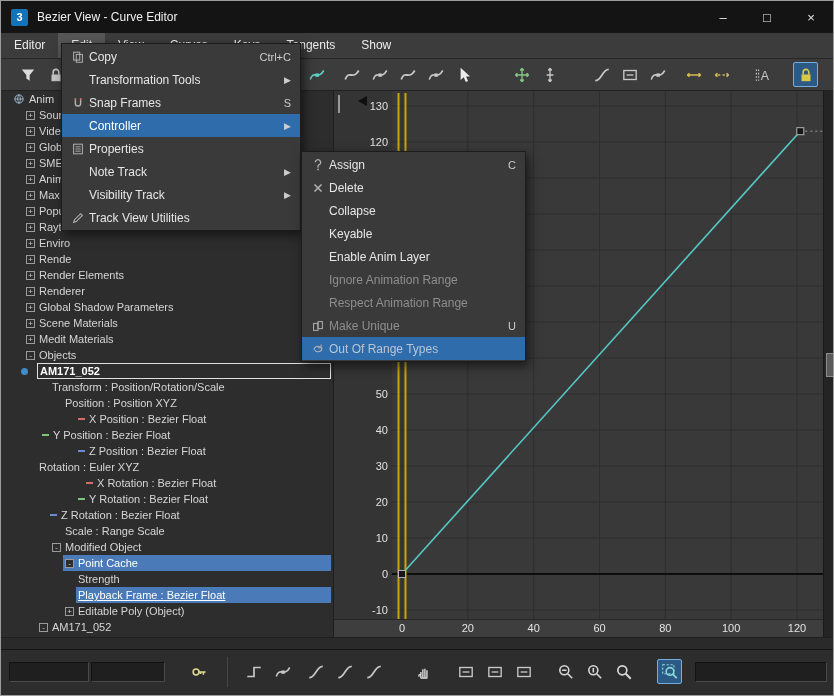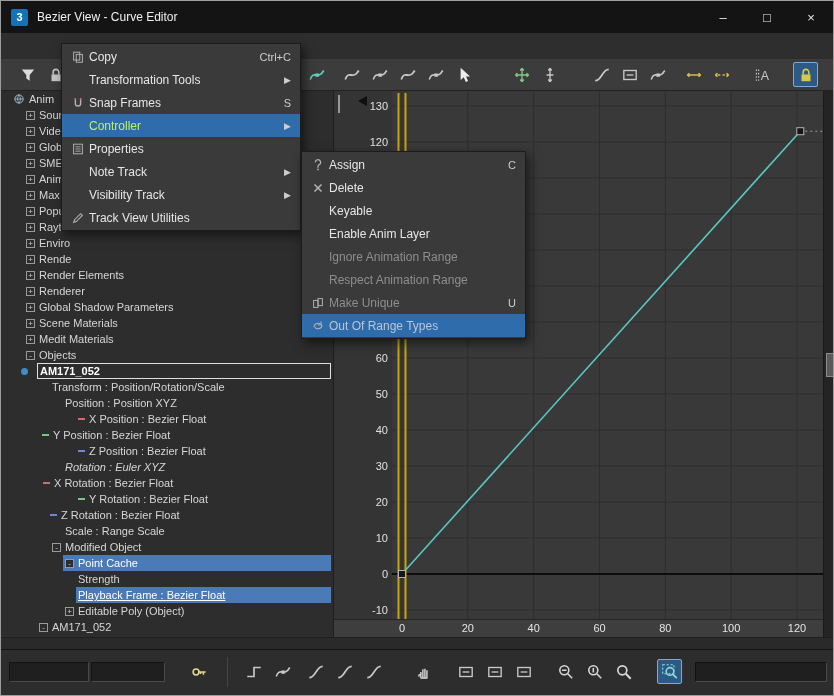--- a/index.html
+++ b/index.html
@@ -48,38 +48,47 @@
 .edit-menu{left:60px;top:42px;width:240px}
 .controller-submenu{left:300px;top:150px;width:225px}
 .menu-row{height:23px;display:flex;align-items:center;padding:0 9px 0 5px}
 .mi-icon{width:22px;height:16px;display:flex;align-items:center;justify-content:center;color:#b4b4b4;flex:0 0 auto}
 .mi-icon svg{width:14px;height:14px}
 .mi-label{flex:1;white-space:nowrap;overflow:hidden}
 .mi-right{font-size:11px;color:#cdcdcd;margin-left:12px}
 .mi-right.arrow{font-size:9px}
 .menu-row.hl{background:#2e6cab}
 .menu-row.disabled .mi-label{color:#8e8e8e}
-.menu-row.hl .mi-label{color:#bef264}
+.menu-row.hl .mi-label{color:#ffffff}
 .menu-row.hl.disabled .mi-label{color:#b9c6d6}
 </style>
 </head>
 <body>
 
 <div class="window">
 
   <div class="titlebar">
     <div class="app-icon">3</div>
     <div class="title">Bezier View - Curve Editor</div>
     <div class="win-controls">
         <div class="win-btn">–</div>
         <div class="win-btn">□</div>
         <div class="win-btn">×</div>
       </div>
   </div>
 
+  <div class="menubar">
+      <div class="menu-item">Editor</div>
+      <div class="menu-item active">Edit</div>
+      <div class="menu-item">View</div>
+      <div class="menu-item">Curves</div>
+      <div class="menu-item">Keys</div>
+      <div class="menu-item">Tangents</div>
+      <div class="menu-item">Show</div>
+    </div>
 
   <div class="toolbar">
       <div class="tb-group g-left">
         <div class="tb-btn" style="color: rgb(220, 220, 220);">
           <svg viewBox="0 0 16 16" class="">
             <path d="M2.5 3h11L9.5 8v5l-3-1.8V8z" fill="currentColor"></path>
           </svg>
         </div>
         <div class="tb-btn" style="color: rgb(196, 196, 196);">
           <svg viewBox="0 0 16 16" class="">
@@ -320,26 +329,26 @@
           <span class="axis-marker" style="background: rgb(122, 200, 122);"></span>
           <span class="row-label">Y Position : Bezier Float</span>
         </span>
       </div>
       <div class="tree-row" style="padding-left: 75px;">
         <span class="row-inner">
           <span class="axis-marker" style="background: rgb(106, 138, 216);"></span>
           <span class="row-label">Z Position : Bezier Float</span>
         </span>
       </div>
-      <div class="tree-row" style="padding-left: 62px; font-style: italic;">
+      <div class="tree-row" style="padding-left: 36px;">
         <span class="row-inner">
           <span class="row-label">Rotation : Euler XYZ</span>
         </span>
       </div>
-      <div class="tree-row" style="padding-left: 40px;">
+      <div class="tree-row" style="padding-left: 83px;">
         <span class="row-inner">
           <span class="axis-marker" style="background: rgb(216, 106, 106);"></span>
           <span class="row-label">X Rotation : Bezier Float</span>
         </span>
       </div>
       <div class="tree-row" style="padding-left: 75px;">
         <span class="row-inner">
           <span class="axis-marker" style="background: rgb(122, 200, 122);"></span>
           <span class="row-label">Y Rotation : Bezier Float</span>
         </span>
@@ -639,20 +648,25 @@
         <span class="mi-icon">
           <svg viewBox="0 0 16 16" class="">
             <path d="M4 4l8 8M12 4l-8 8" stroke="currentColor" stroke-width="1.7"></path>
           </svg>
         </span>
         <span class="mi-label">Delete</span>
         <span class="mi-right"></span>
       </div>
       <div class="menu-row">
         <span class="mi-icon"></span>
+        <span class="mi-label">Collapse</span>
+        <span class="mi-right"></span>
+      </div>
+      <div class="menu-row">
+        <span class="mi-icon"></span>
         <span class="mi-label">Keyable</span>
         <span class="mi-right"></span>
       </div>
       <div class="menu-row">
         <span class="mi-icon"></span>
         <span class="mi-label">Enable Anim Layer</span>
         <span class="mi-right"></span>
       </div>
       <div class="menu-row disabled">
         <span class="mi-icon"></span>

